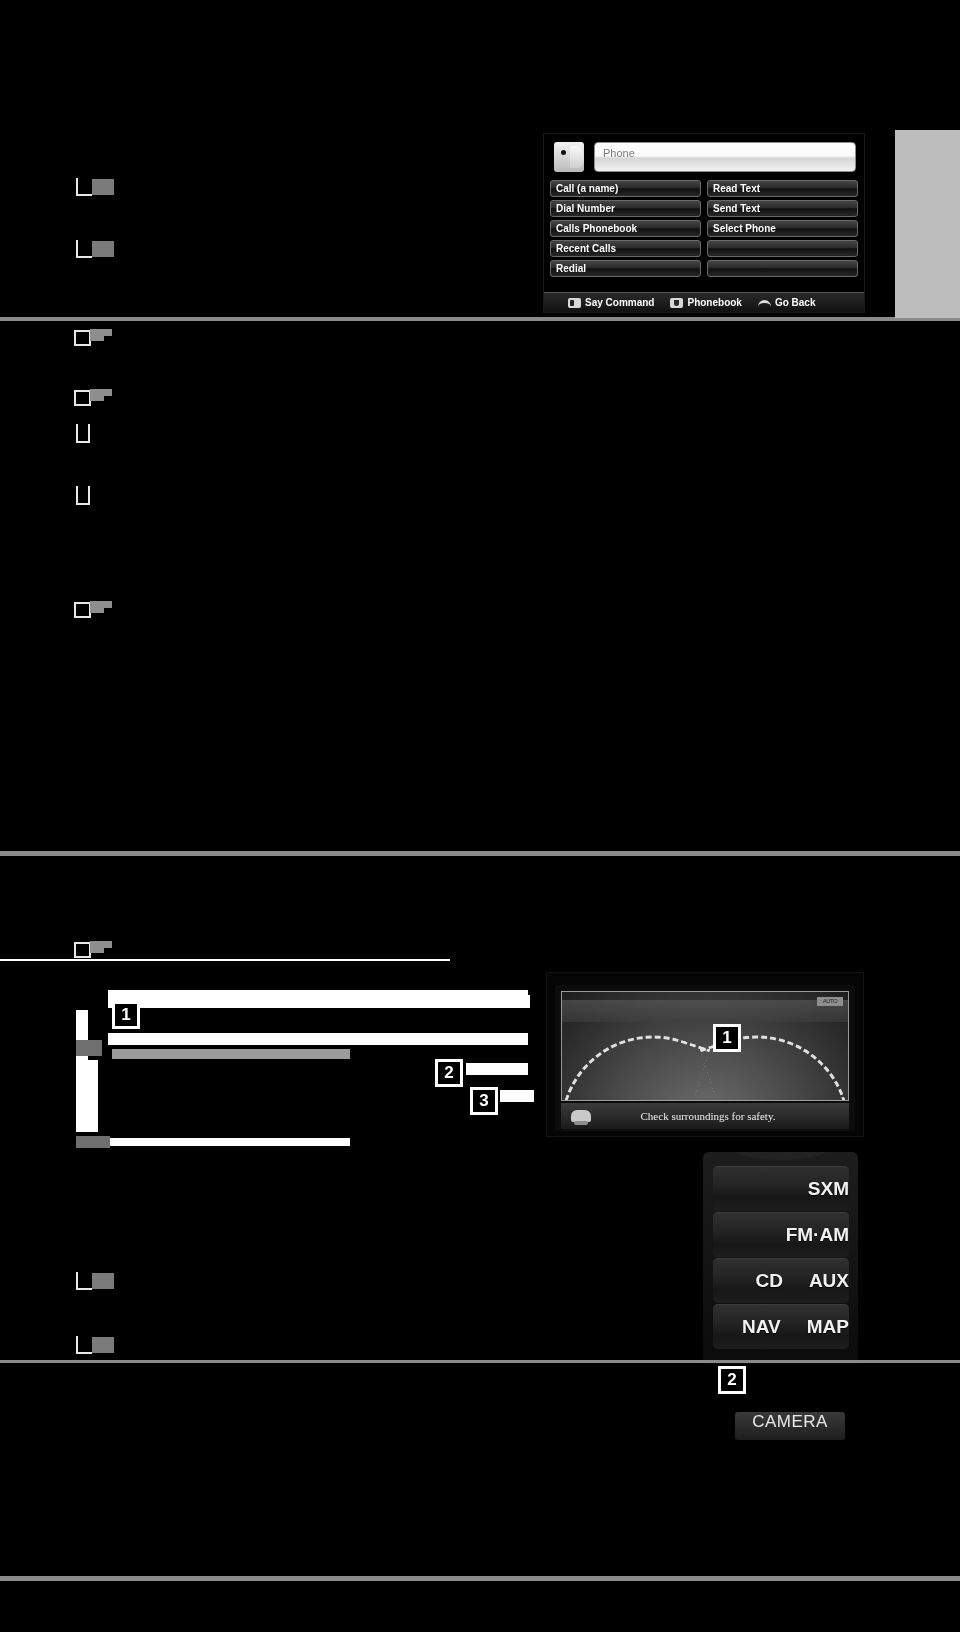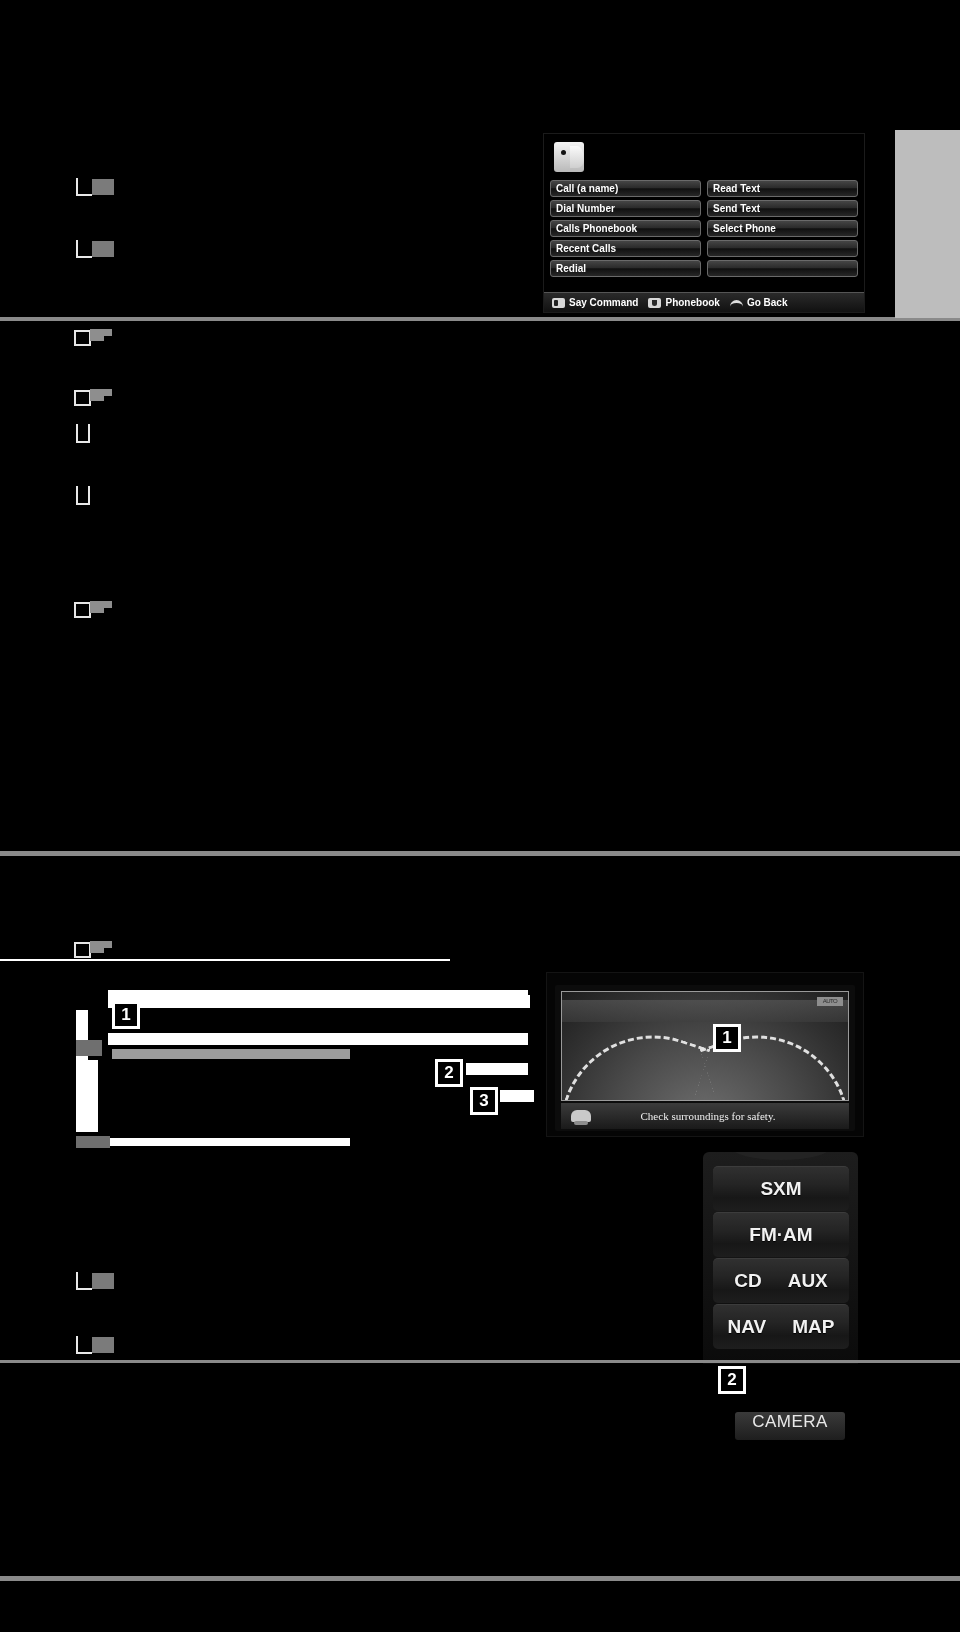--- a/index.html
+++ b/index.html
@@ -76,21 +76,21 @@
     flex:1;height:17px;border:1px solid #6a6a6a;border-radius:3px;
     background:linear-gradient(#454545 0%,#2b2b2b 45%,#101010 52%,#272727 100%);
     color:#fff;font-size:10px;font-weight:bold;line-height:16px;padding-left:5px;
     box-sizing:border-box;overflow:hidden;white-space:nowrap;
   }
   .ph-btn.empty{color:transparent;}
   .ph-bar{
     position:absolute;left:0;right:0;bottom:0;height:20px;
     background:linear-gradient(#2a2a2a,#111);
     border-top:1px solid #555;
-    display:flex;align-items:center;gap:10px;padding-left:8px;box-sizing:border-box;
+    display:flex;align-items:center;gap:16px;padding-left:24px;box-sizing:border-box;
   }
   .ph-bar .it{display:flex;align-items:center;gap:4px;color:#fff;font-size:10px;font-weight:bold;}
   .ph-bar .it + .it{margin-left:0;}
   .ic{width:13px;height:10px;background:#d8d8d8;border-radius:2px;display:inline-block;position:relative;}
   .ic-talk:after{content:"";position:absolute;left:2px;top:2px;width:4px;height:6px;background:#222;border-radius:1px;}
   .ic-book{background:#d8d8d8;border-radius:2px;}
   .ic-book:after{content:"";position:absolute;left:4px;top:2px;width:5px;height:6px;background:#2a2a2a;border-radius:0 0 3px 3px;}
   .ic-phone{background:transparent;}
   .ic-phone:after{
     content:"";position:absolute;left:0;top:2px;width:13px;height:7px;
@@ -150,21 +150,21 @@
   }
   .audio-panel:before{
     content:"";position:absolute;left:28px;top:-18px;width:100px;height:26px;
     border-radius:50%;background:#232323;
   }
   .ab{
     position:absolute;left:10px;width:136px;height:44px;
     background:linear-gradient(#303030 0%,#242424 40%,#171717 70%,#1e1e1e 100%);
     border-radius:5px;border-top:1px solid #3c3c3c;
     color:#f2f2f2;font-size:19px;font-weight:bold;
-    display:flex;align-items:center;justify-content:center;gap:26px;
+    display:flex;align-items:center;justify-content:flex-end;gap:26px;
     text-shadow:0 1px 1px #000;
   }
   .ab1{top:14px;}
   .ab2{top:60px;}
   .ab3{top:106px;}
   .ab4{top:152px;}
   .cam-btn{
     position:absolute;left:735px;top:1412px;width:110px;height:28px;
     background:linear-gradient(#3a3a3a,#1e1e1e);
     border-radius:3px;color:#e9e9e9;font-size:17px;
@@ -214,20 +214,23 @@
     <div class="box"></div>
       <div class="arm"></div>
       <div class="arm2"></div>
   </div>
 
   <div class="phone-sidepanel"></div>
 
   <div class="phone-shot">
     <div class="ph-top">
       <div class="ph-avatar"></div>
+      <div class="ph-field">
+        <span>Phone</span>
+      </div>
     </div>
 
     <div class="ph-grid">
       <div class="ph-row">
         <div class="ph-btn">Call (a name)</div>
         <div class="ph-btn">Read Text</div>
       </div>
       <div class="ph-row">
         <div class="ph-btn">Dial Number</div>
         <div class="ph-btn">Send Text</div>

